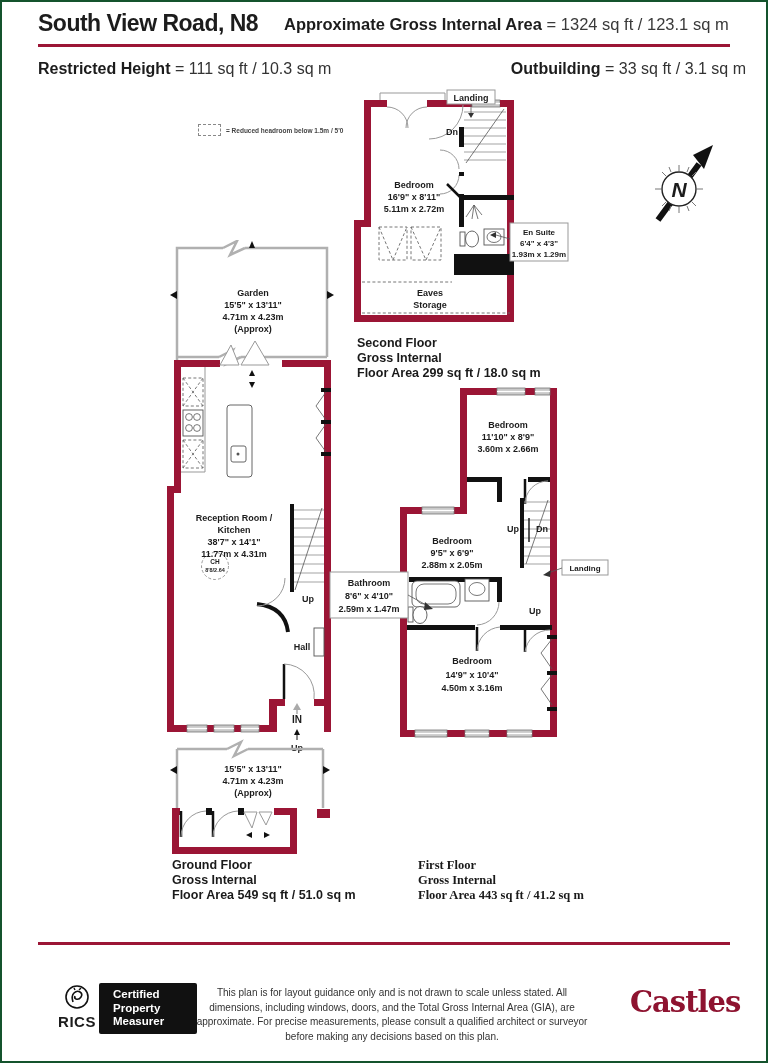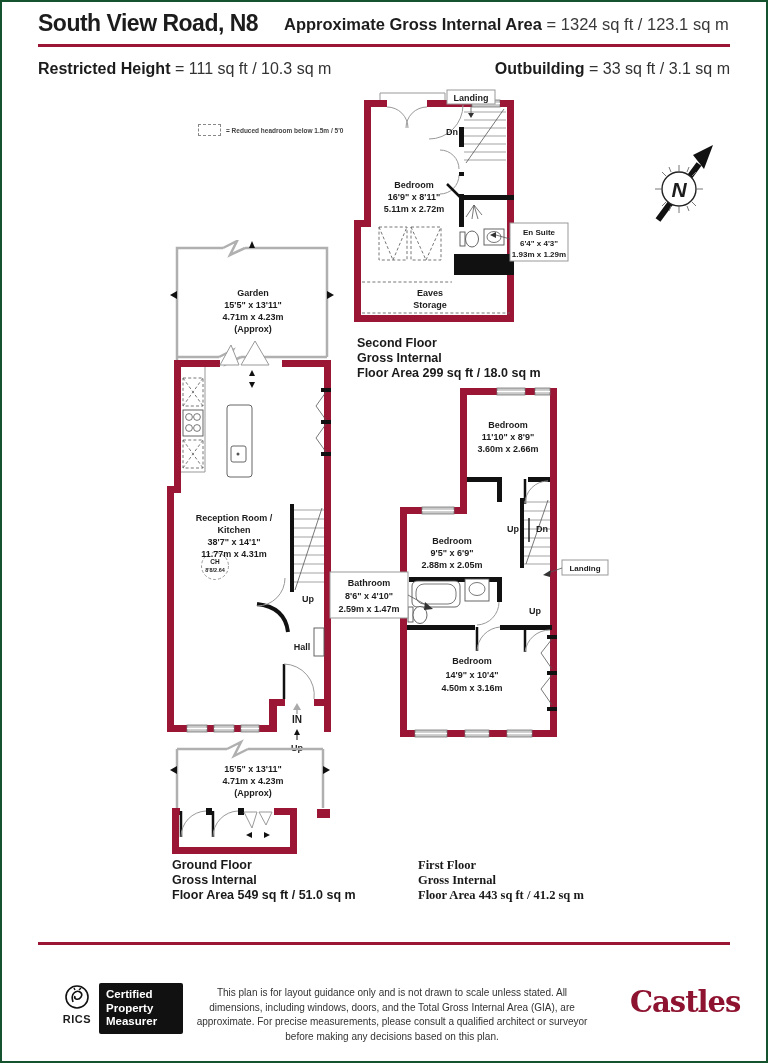--- a/index.html
+++ b/index.html
@@ -11,35 +11,35 @@
   .gia{left:282px;top:13px;font-size:16.5px;white-space:nowrap;}
   .gia b{font-weight:bold;margin-top:8px;}
   .gia span.val{font-weight:normal;color:#3a3a3a;}
   .rule{left:36px;width:692px;height:3px;background:#9b1535;}
   .rule1{top:42px;}
   .rule2{top:940px;}
   .subline{top:58px;font-size:16px;white-space:nowrap;}
   .subline b{font-weight:bold;}
   .subline span{font-weight:normal;color:#333;}
   .sub-left{left:36px;}
-  .sub-right{right:36px;padding-left:20px;}
+  .sub-right{right:20px;padding-left:20px;}
   
   .legend{left:196px;top:122px;display:flex;align-items:center;gap:5px;}
   .legend .swatch{width:21px;height:10px;border:1px dashed #888;background:#fff;}
   .legend .txt{font-size:6.5px;font-weight:bold;color:#444;white-space:nowrap;}
   
   .floorlabel{font-size:12.5px;font-weight:bold;line-height:15px;color:#1a1a1a;white-space:nowrap;}
   .fl-second{left:355px;top:334px;}
   .fl-ground{left:170px;top:856px;}
   .fl-first{left:416px;top:856px;font-family:Liberation Serif, serif;}
   
   .rics{left:55px;top:982px;width:40px;text-align:center;}
-  .rics .word{font-size:11px;font-weight:bold;letter-spacing:0.5px;margin-top:1px;}
+  .rics .word{font-size:15px;font-weight:bold;letter-spacing:0.5px;margin-top:1px;}
   .cpm{left:97px;top:981px;width:70px;background:#111;color:#fff;border-radius:2px;
-       padding:5px 7px;font-size:11.5px;font-weight:bold;line-height:13.5px;}
+       padding:5px 14px;font-size:11.5px;font-weight:bold;line-height:13.5px;}
   .disclaimer{left:190px;top:984px;width:400px;font-size:10px;line-height:14.5px;
               text-align:center;color:#333;}
   .castles{left:628px;top:983px;font-family:"DejaVu Serif",serif;font-weight:bold;
            font-size:29px;color:#8e1330;letter-spacing:-1px;}
   
   svg text{font-family:"Liberation Sans",sans-serif;font-weight:bold;fill:#1c1c1c;}
   .t9{font-size:9px;} .t8{font-size:8px;} .t10{font-size:10px;}
   .t65{font-size:6.5px;} .t55{font-size:5.5px;}
   .wall{fill:#9b1535;}
   .blk{fill:#111;}

